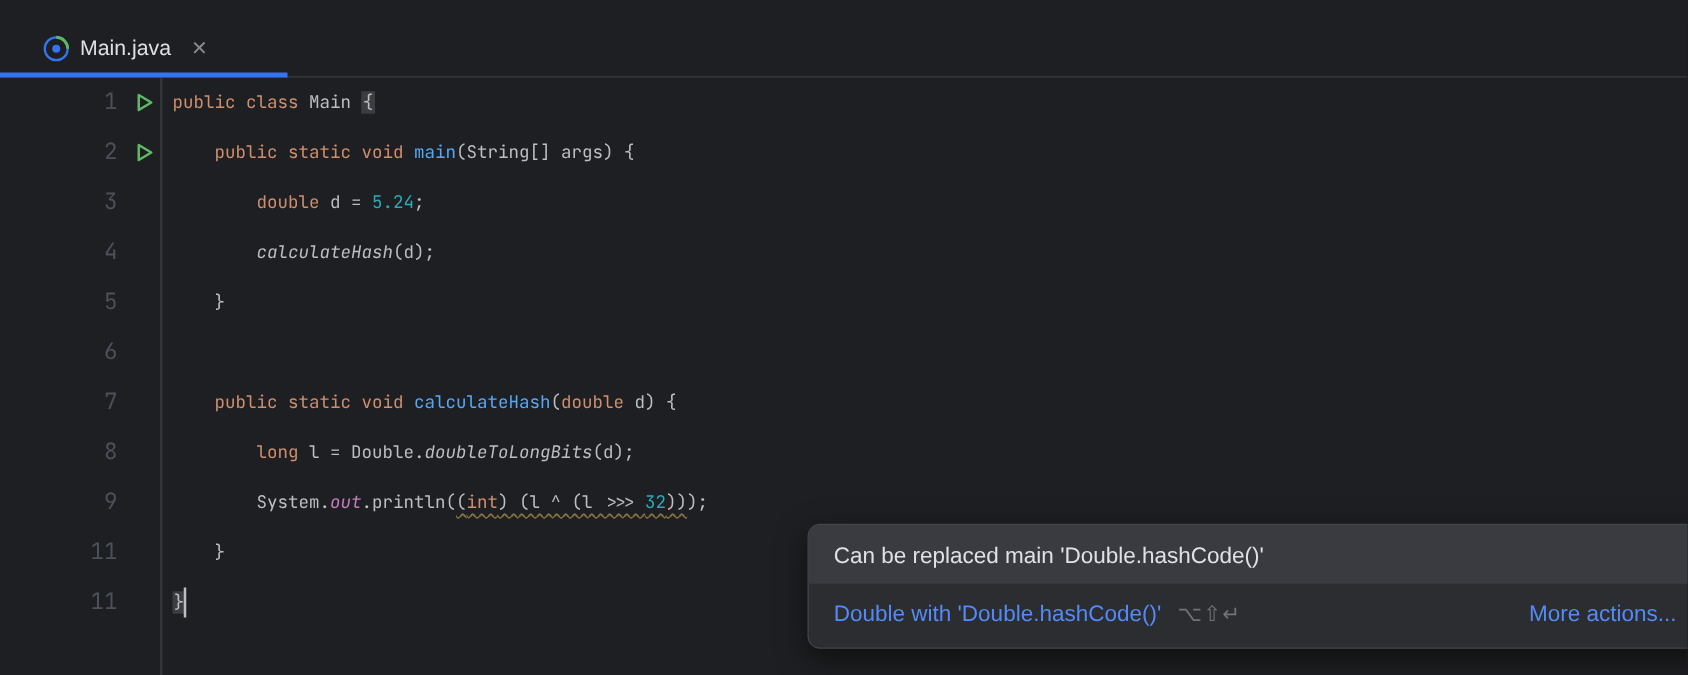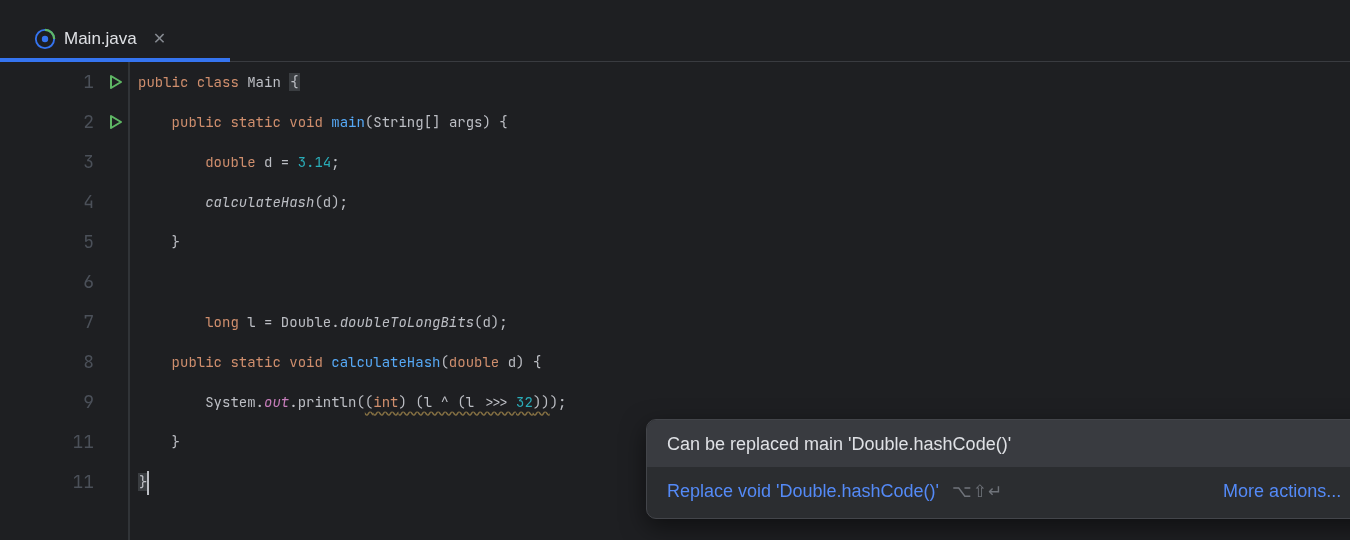--- a/index.html
+++ b/index.html
@@ -213,38 +213,38 @@
     <div class="row">
         <span class="num">11</span>
         <span style="width:16px"></span>
       </div>
   </div>
   <div class="gutter-border"></div>
 
   <div class="code-area">
     <div class="code-line"><span class="kw">public</span> <span class="kw">class</span> <span class="ident">Main</span> <span class="punct dim-brace">{</span></div>
     <div class="code-line">    <span class="kw">public</span> <span class="kw">static</span> <span class="kw">void</span> <span class="method-decl">main</span><span class="punct">(</span><span class="ident">String[] </span><span class="ident">args</span><span class="punct">) {</span></div>
-    <div class="code-line">        <span class="kw">double</span><span class="ident"> d </span><span class="punct">= </span><span class="num-lit">3.14</span><span class="punct">;</span></div>
+    <div class="code-line">        <span class="kw">double</span><span class="ident"> d </span><span class="punct">= </span><span class="num-lit">5.24</span><span class="punct">;</span></div>
     <div class="code-line">        <span class="static-method">calculateHash</span><span class="punct">(d);</span></div>
     <div class="code-line">    <span class="punct">}</span></div>
     <div class="code-line"></div>
+    <div class="code-line">    <span class="kw">public</span> <span class="kw">static</span> <span class="kw">void</span> <span class="method-decl">calculateHash</span><span class="punct">(</span><span class="kw">double</span><span class="ident"> d</span><span class="punct">) {</span></div>
     <div class="code-line">        <span class="kw">long</span><span class="ident"> l </span><span class="punct">= </span><span class="ident">Double</span><span class="punct">.</span><span class="static-method">doubleToLongBits</span><span class="punct">(d);</span></div>
-    <div class="code-line">    <span class="kw">public</span> <span class="kw">static</span> <span class="kw">void</span> <span class="method-decl">calculateHash</span><span class="punct">(</span><span class="kw">double</span><span class="ident"> d</span><span class="punct">) {</span></div>
     <div class="code-line">        <span class="ident">System</span><span class="punct">.</span><span class="static-field">out</span><span class="punct">.</span><span class="ident">println</span><span class="punct">(</span><span class="warn-underline"><span class="punct">(</span><span class="kw">int</span><span class="punct">) (l ^ (l &gt;&gt;&gt; </span><span class="num-lit">32</span><span class="punct">))</span></span><span class="punct">);</span></div>
     <div class="code-line">    <span class="punct">}</span></div>
     <div class="code-line"><span class="punct dim-brace">}</span><span class="caret"></span></div>
 
     <div class="popup">
       <div class="popup-head">
         <span>Can be replaced main 'Double.hashCode()'</span>
 
       </div>
       <div class="popup-body">
         <span>
-          <span class="link">Replace void 'Double.hashCode()'</span>
+          <span class="link">Double with 'Double.hashCode()'</span>
           <span class="shortcut">⌥⇧↵</span>
         </span>
         <span class="more-wrap">
           <span class="link">More actions...</span>
           <span class="shortcut">⌥↵</span>
         </span>
       </div>
     </div>
   </div>
 </div>

